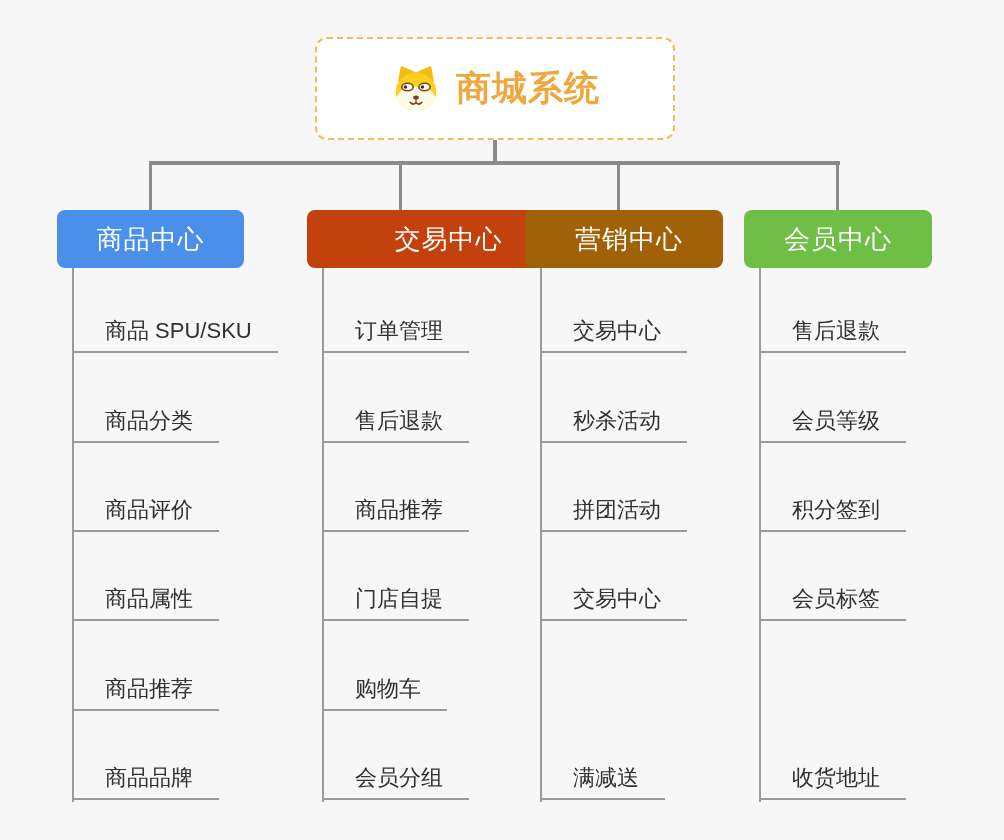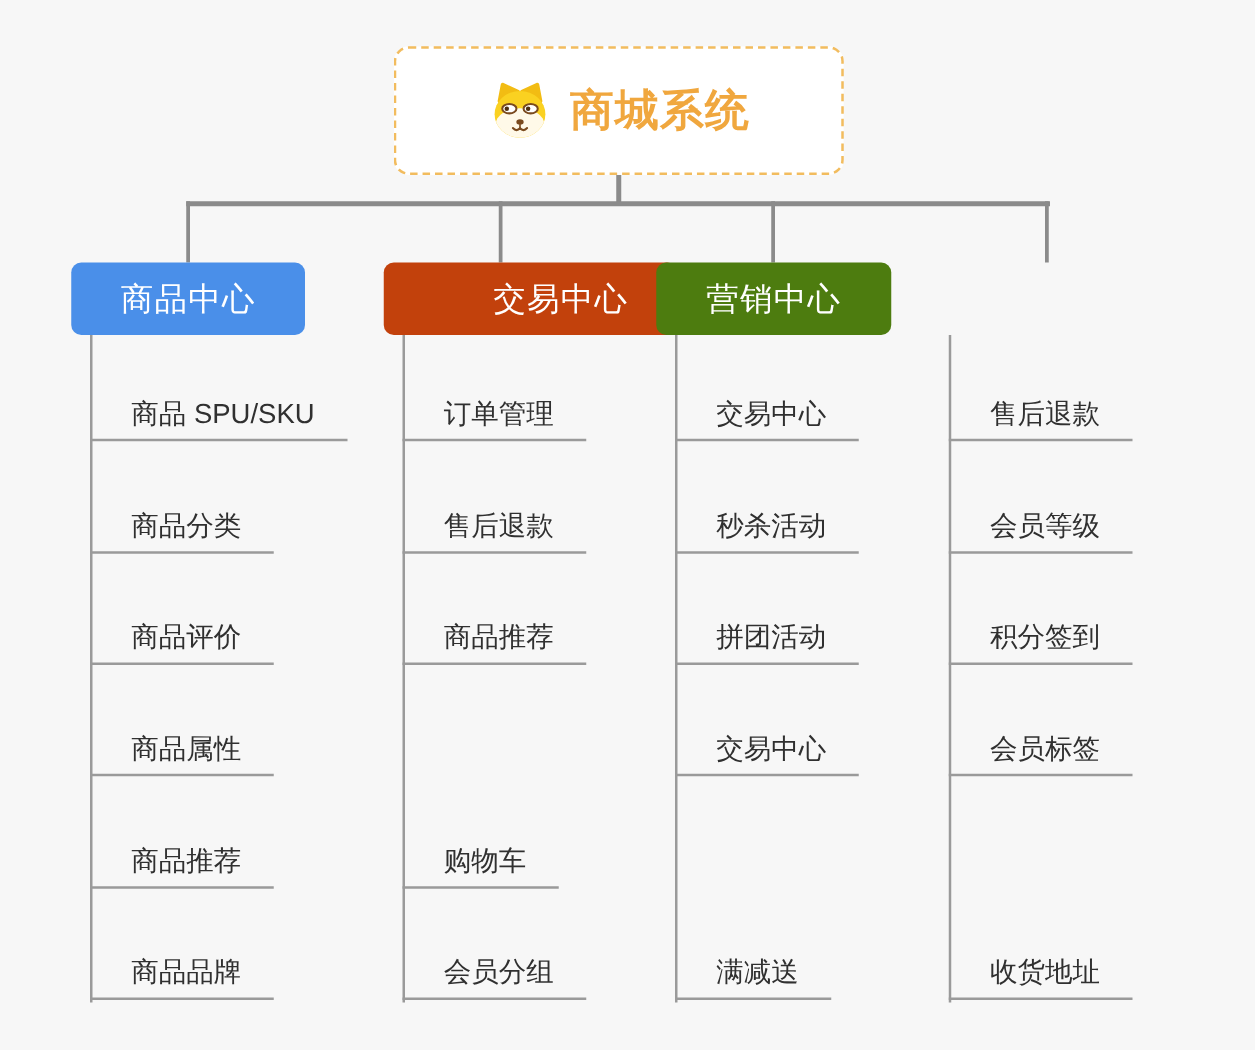--- a/index.html
+++ b/index.html
@@ -149,35 +149,37 @@
     <div class="subtopic sub-5">商品推荐</div>
     <div class="subtopic sub-6">商品品牌</div>
   </div>
 
   <div class="branch branch-2">
     <div class="branch-header" style="background-color: #c2410c; padding-left: 48px;">交易中心</div>
     <div class="branch-trunk"></div>
     <div class="subtopic sub-1">订单管理</div>
     <div class="subtopic sub-2">售后退款</div>
     <div class="subtopic sub-3">商品推荐</div>
+    <div class="subtopic sub-4">门店自提</div>
     <div class="subtopic sub-5">购物车</div>
     <div class="subtopic sub-6">会员分组</div>
   </div>
 
   <div class="branch branch-3">
-    <div class="branch-header" style="background-color: #4d7c0f;">营销中心</div>
+    <div class="branch-header" style="background-color: #a16207; padding-left: 10px;">营销中心</div>
     <div class="branch-trunk"></div>
     <div class="subtopic sub-1">交易中心</div>
     <div class="subtopic sub-2">秒杀活动</div>
     <div class="subtopic sub-3">拼团活动</div>
     <div class="subtopic sub-4">交易中心</div>
     <div class="subtopic sub-6">满减送</div>
   </div>
 
   <div class="branch branch-4">
+    <div class="branch-header" style="background-color: rgb(111, 190, 69);">会员中心</div>
     <div class="branch-trunk"></div>
     <div class="subtopic sub-1">售后退款</div>
     <div class="subtopic sub-2">会员等级</div>
     <div class="subtopic sub-3">积分签到</div>
     <div class="subtopic sub-4">会员标签</div>
     <div class="subtopic sub-6">收货地址</div>
   </div>
 
 </div>
 

